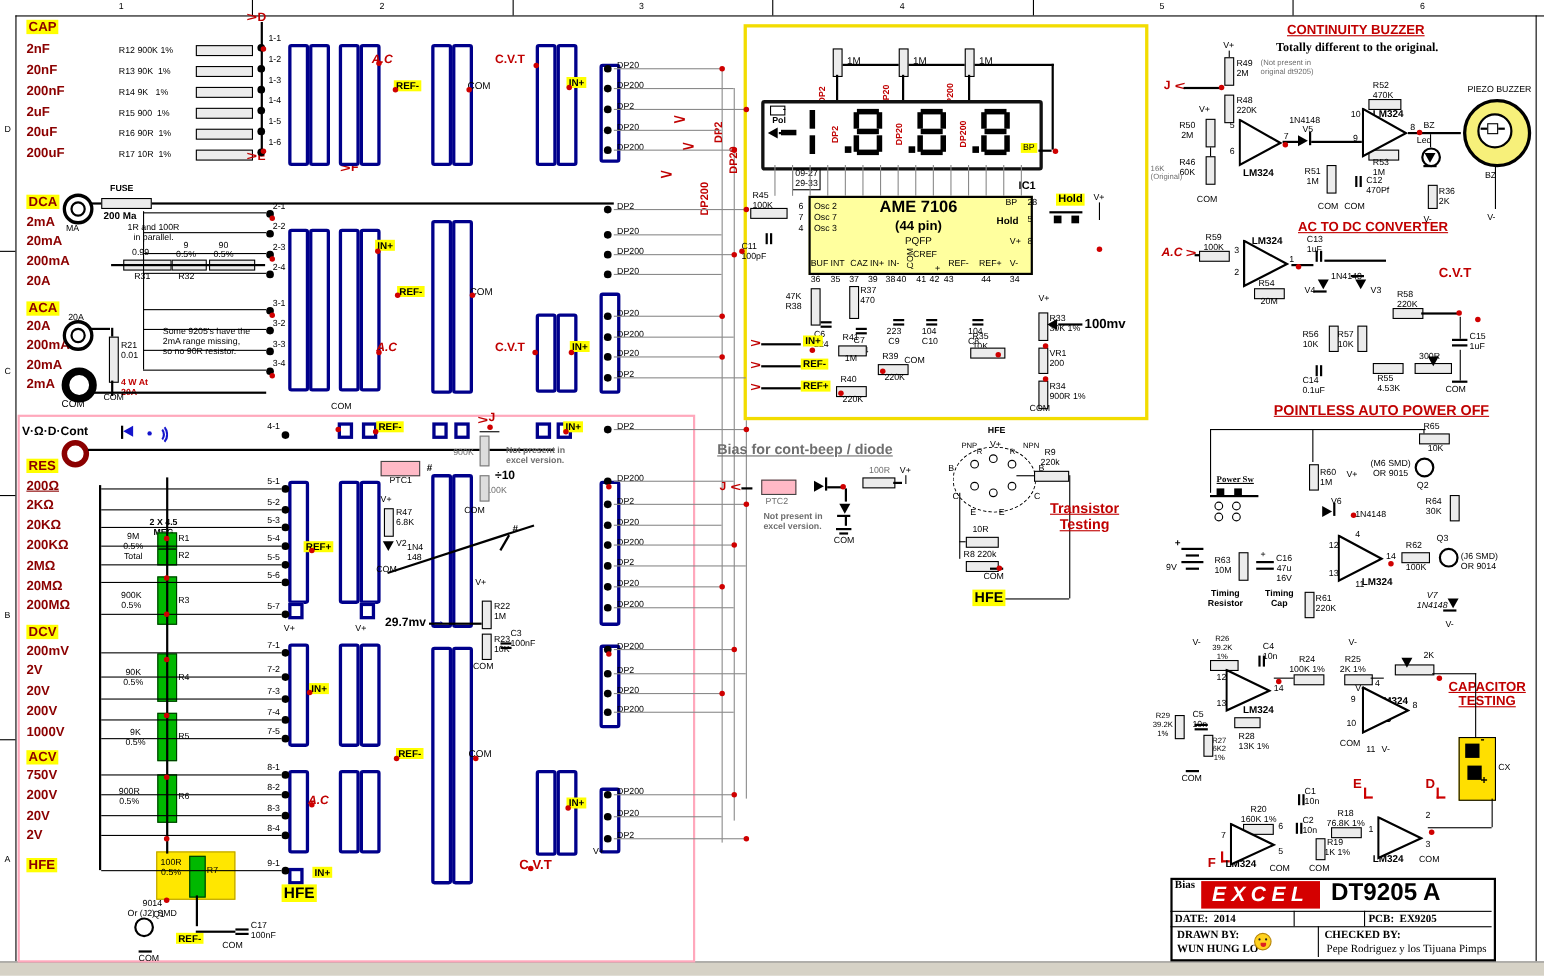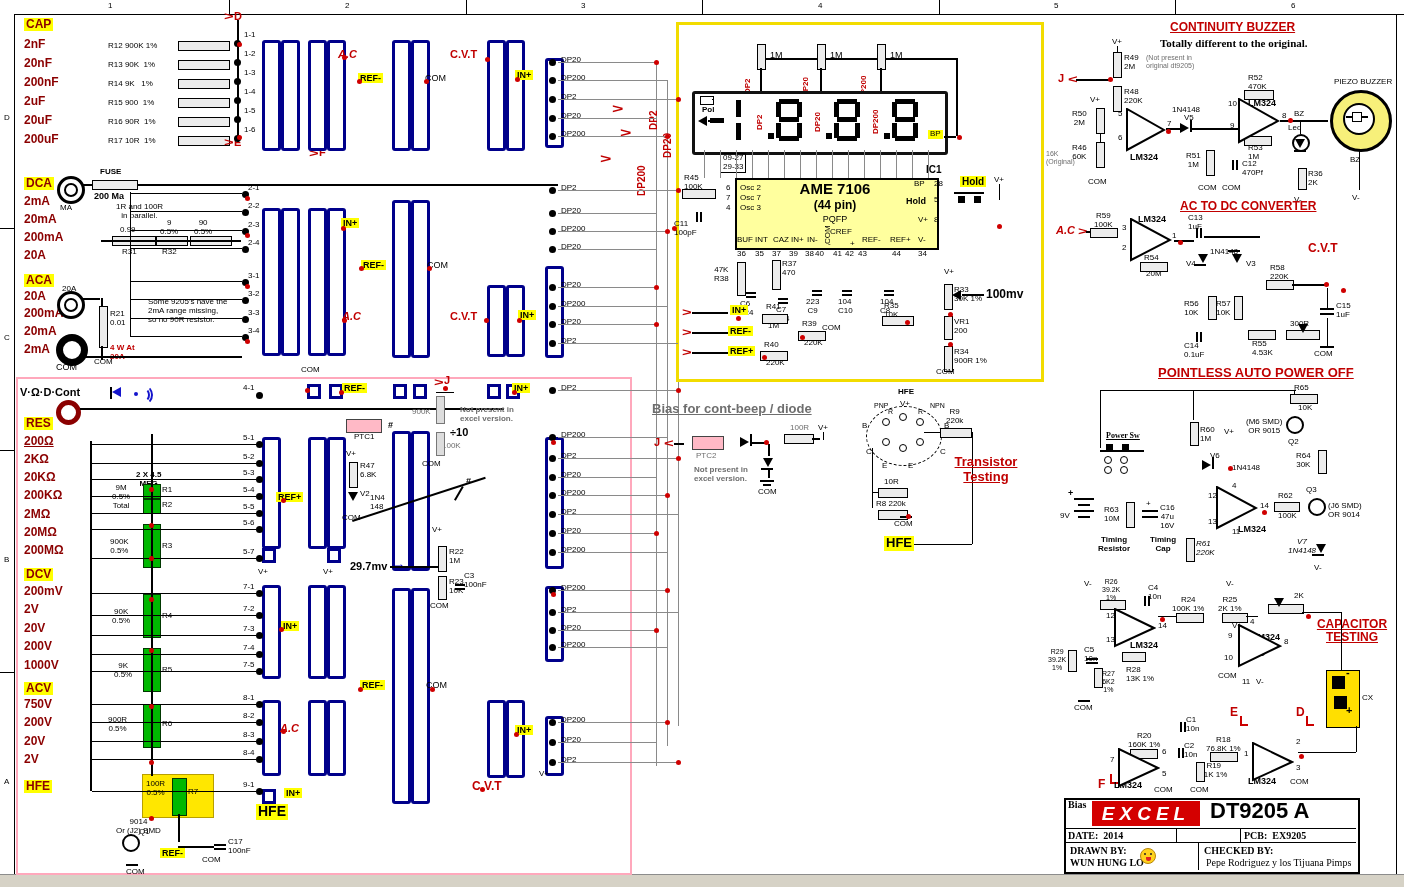--- a/index.html
+++ b/index.html
@@ -777,21 +777,21 @@
     <div class="el t s8" style="left: 1208px; top: 492px;">12</div>
     <div class="el t s8" style="left: 1208px; top: 518px;">13</div>
     <div class="el t s8" style="left: 1232px; top: 482px;">4</div>
     <div class="el t s8" style="left: 1260px; top: 502px;">14</div>
     <div class="el t s8" style="left: 1232px; top: 528px;">11</div>
     <div class="el t b s9" style="left: 1221px; top: 494px;">+</div>
     <div class="el t b s9" style="left: 1221px; top: 514px;">-</div>
     <div class="el t b s9" style="left: 1224px; top: 502px;">IC2.D</div>
     <div class="el t b s9" style="left: 1238px; top: 524px;">LM324</div>
     <div class="el rv" style="left: 1186px; top: 538px; height: 22px;"></div>
-    <div class="el t s8" style="left: 1196px; top: 540px; font-style: italic;">R61
+    <div class="el t s8" style="left: 1196px; top: 540px;">R61
 220K</div>
     <div class="el rh" style="left: 1274px; top: 502px; width: 24px;"></div>
     <div class="el t s8" style="left: 1278px; top: 492px;">R62</div>
     <div class="el t s8" style="left: 1278px; top: 512px;">100K</div>
     <div class="el rh" style="left: 1290px; top: 394px; width: 26px;"></div>
     <div class="el t s8" style="left: 1294px; top: 384px;">R65</div>
     <div class="el t s8" style="left: 1298px; top: 404px;">10K</div>
     <div class="el ring2" style="left: 1286px; top: 416px;"></div>
     <div class="el t s8 ctr" style="left: 1246px; top: 418px;">(M6 SMD)
 OR 9015</div>

